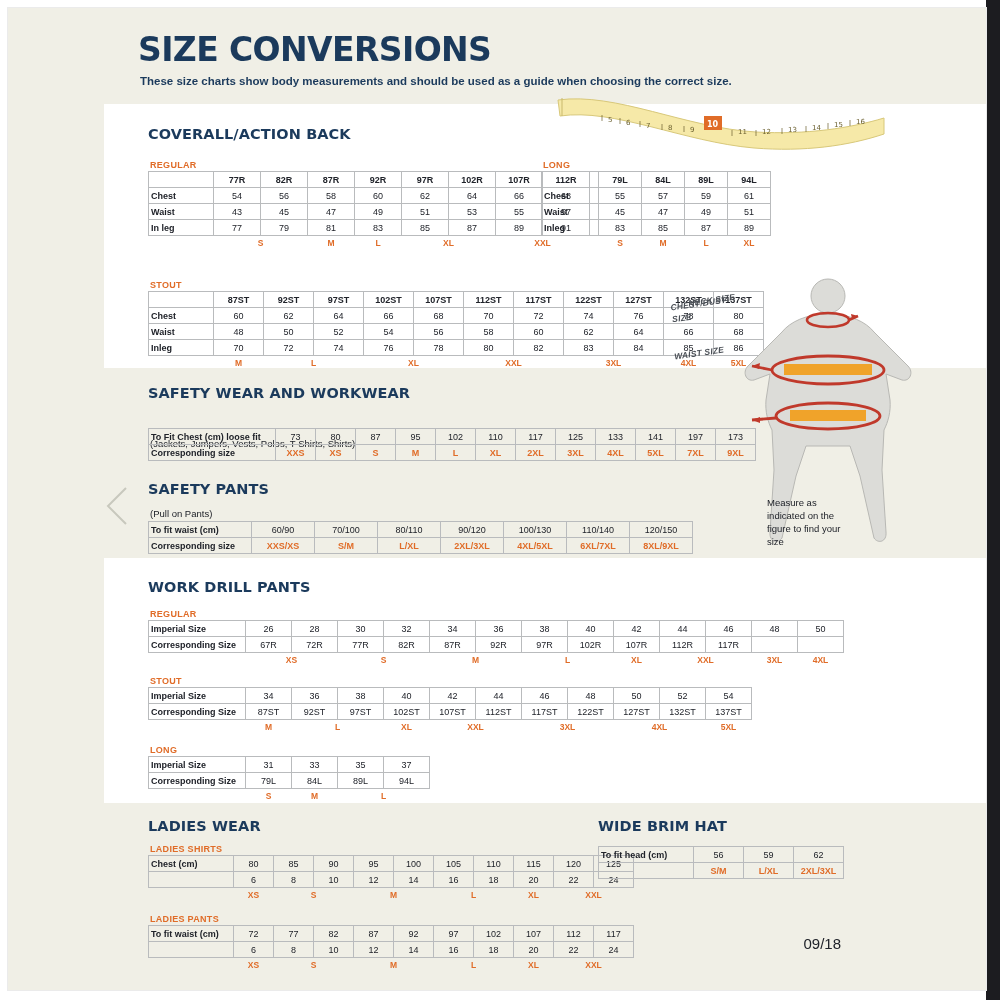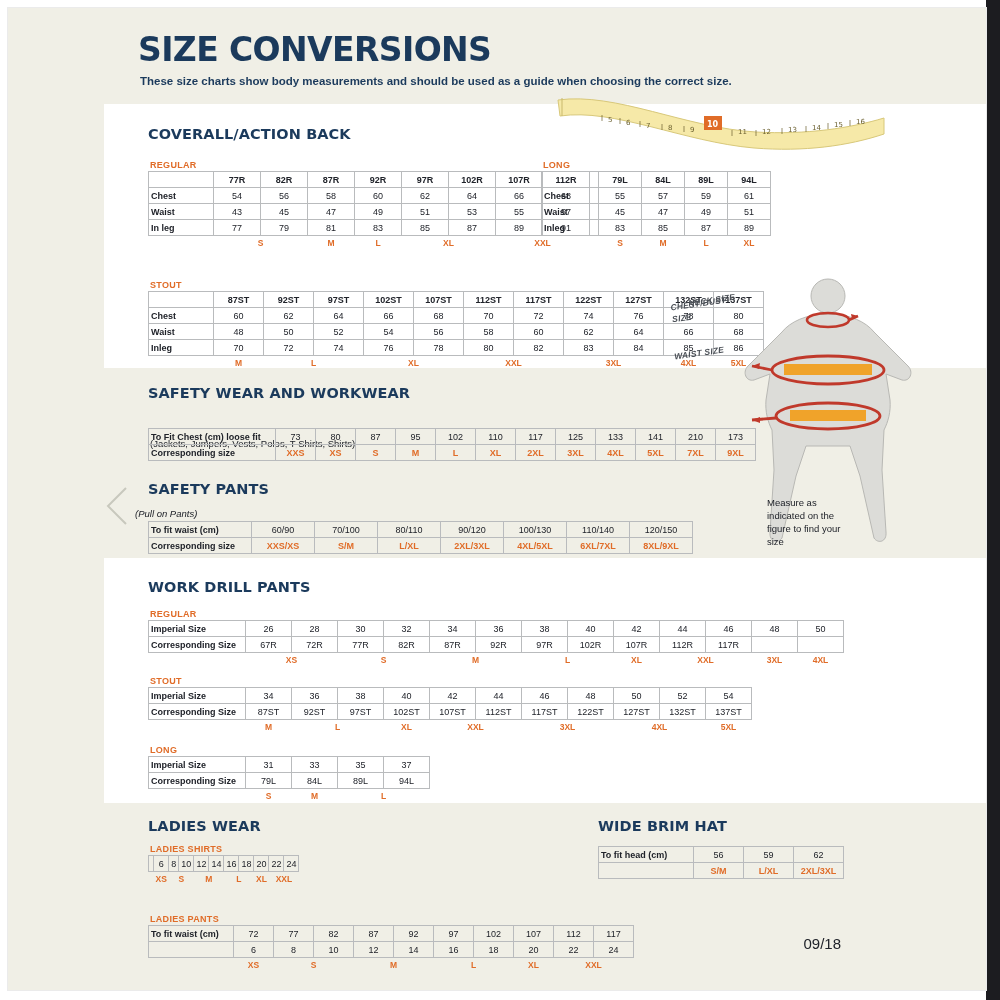--- a/index.html
+++ b/index.html
@@ -407,21 +407,21 @@
           <td style="width:35px;">73</td>
           <td style="width:35px;">80</td>
           <td style="width:35px;">87</td>
           <td style="width:35px;">95</td>
           <td style="width:35px;">102</td>
           <td style="width:35px;">110</td>
           <td style="width:35px;">117</td>
           <td style="width:35px;">125</td>
           <td style="width:35px;">133</td>
           <td style="width:35px;">141</td>
-          <td style="width:35px;">210</td>
+          <td style="width:35px;">197</td>
           <td style="width:35px;">173</td>
         </tr>
         <tr>
           <td class="lbl">Corresponding size</td>
           <td class="orange">XXS</td>
           <td class="orange">XS</td>
           <td class="orange">S</td>
           <td class="orange">M</td>
           <td class="orange">L</td>
           <td class="orange">XL</td>
@@ -429,21 +429,21 @@
           <td class="orange">3XL</td>
           <td class="orange">4XL</td>
           <td class="orange">5XL</td>
           <td class="orange">7XL</td>
           <td class="orange">9XL</td>
         </tr>
       </tbody>
         </table>
 
       <div class="sect-title" style="left:140px; top:473px;">SAFETY PANTS</div>
-      <div class="note" style="left:127px; top:500px;font-style:italic;">(Pull on Pants)</div>
+      <div class="note" style="left:142px; top:500px;">(Pull on Pants)</div>
 
       <svg class="arrow-left" viewBox="0 0 26 40">
         <path d="M22,2 L4,20 L22,38" fill="none" stroke="#c8c8bd" stroke-width="2"></path>
       </svg>
 
       <table class="t" style="left:140px; top:513px;">
         <tbody>
             <tr>
           <td class="lbl" style="width:98px;">To fit waist (cm)</td>
           <td style="width:58px;">60/90</td>
@@ -618,20 +618,33 @@
           <td colspan="2">L</td>
         </tr>
       </tbody>
         </table>
 
       <div class="sect-title" style="left:140px; top:810px;">LADIES WEAR</div>
 
       <div class="sub-label" style="left:142px; top:836px;">LADIES SHIRTS</div>
       <table class="t" style="left:140px; top:847px;">
         <tbody>
+            <tr>
+          <td class="lbl" style="width:80px;">Chest (cm)</td>
+          <td style="width:35px;">80</td>
+          <td style="width:35px;">85</td>
+          <td style="width:35px;">90</td>
+          <td style="width:35px;">95</td>
+          <td style="width:35px;">100</td>
+          <td style="width:35px;">105</td>
+          <td style="width:35px;">110</td>
+          <td style="width:35px;">115</td>
+          <td style="width:35px;">120</td>
+          <td style="width:35px;">125</td>
+        </tr>
         <tr>
           <td class="lbl"></td>
           <td>6</td>
           <td>8</td>
           <td>10</td>
           <td>12</td>
           <td>14</td>
           <td>16</td>
           <td>18</td>
           <td>20</td>

